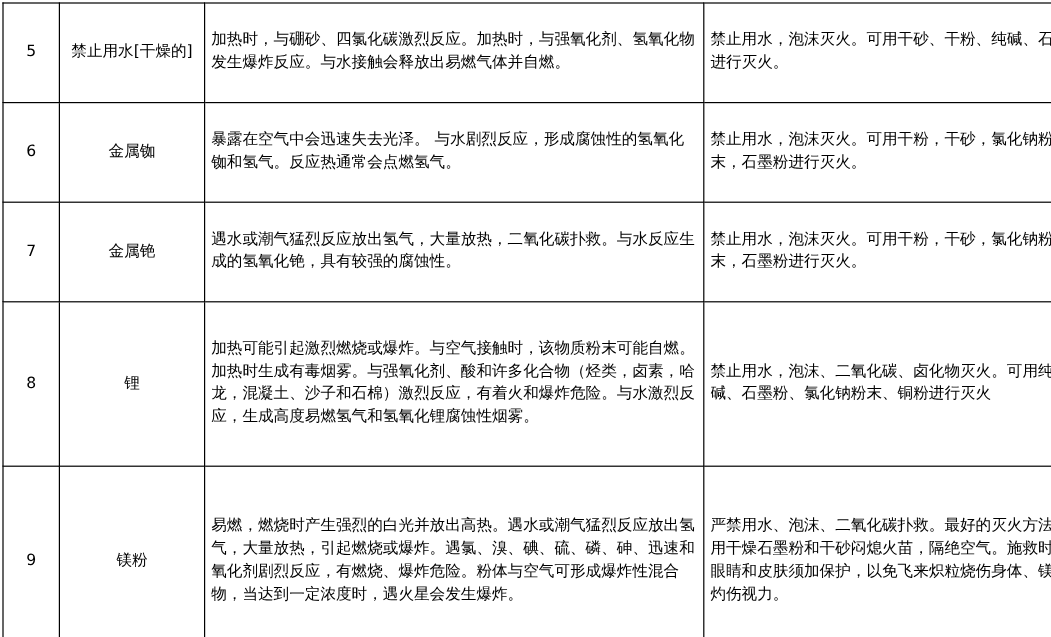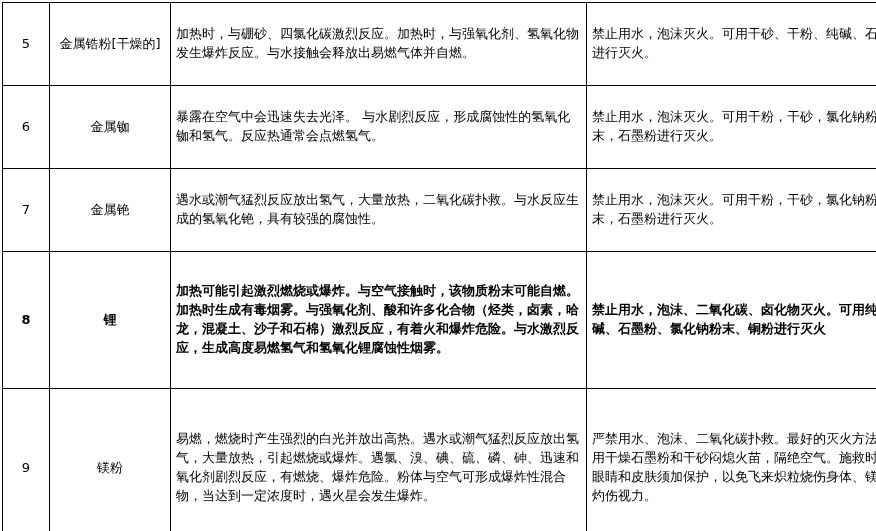--- a/index.html
+++ b/index.html
@@ -55,35 +55,35 @@
     vertical-align: middle;
   }
   .cell-text {
     display: block;
     white-space: pre-wrap;
   }
   
   tr.r5 td { height: 74px; }
   tr.r6 td { height: 74px; }
   tr.r7 td { height: 74px; }
-  tr.r8 td { height: 128px; font-weight: bold; }
+  tr.r8 td { height: 128px; }
   tr.r9 td { height: 150px; }
 </style>
 </head>
 <body>
 
 <div id="sheet">
   <table class="hazard-table">
     <tbody>
       <tr class="r5">
         <td class="col-num">
             <span class="cell-text">5</span>
           </td>
         <td class="col-name">
-            <span class="cell-text">金属锆粉[干燥的]</span>
+            <span class="cell-text">禁止用水[干燥的]</span>
           </td>
         <td class="col-prop">
             <span class="cell-text">加热时，与硼砂、四氯化碳激烈反应。加热时，与强氧化剂、氢氧化物发生爆炸反应。与水接触会释放出易燃气体并自燃。</span>
           </td>
         <td class="col-fire">
             <span class="cell-text">禁止用水，泡沫灭火。可用干砂、干粉、纯碱、石灰进行灭火。</span>
           </td>
       </tr>
       <tr class="r6">
         <td class="col-num">

